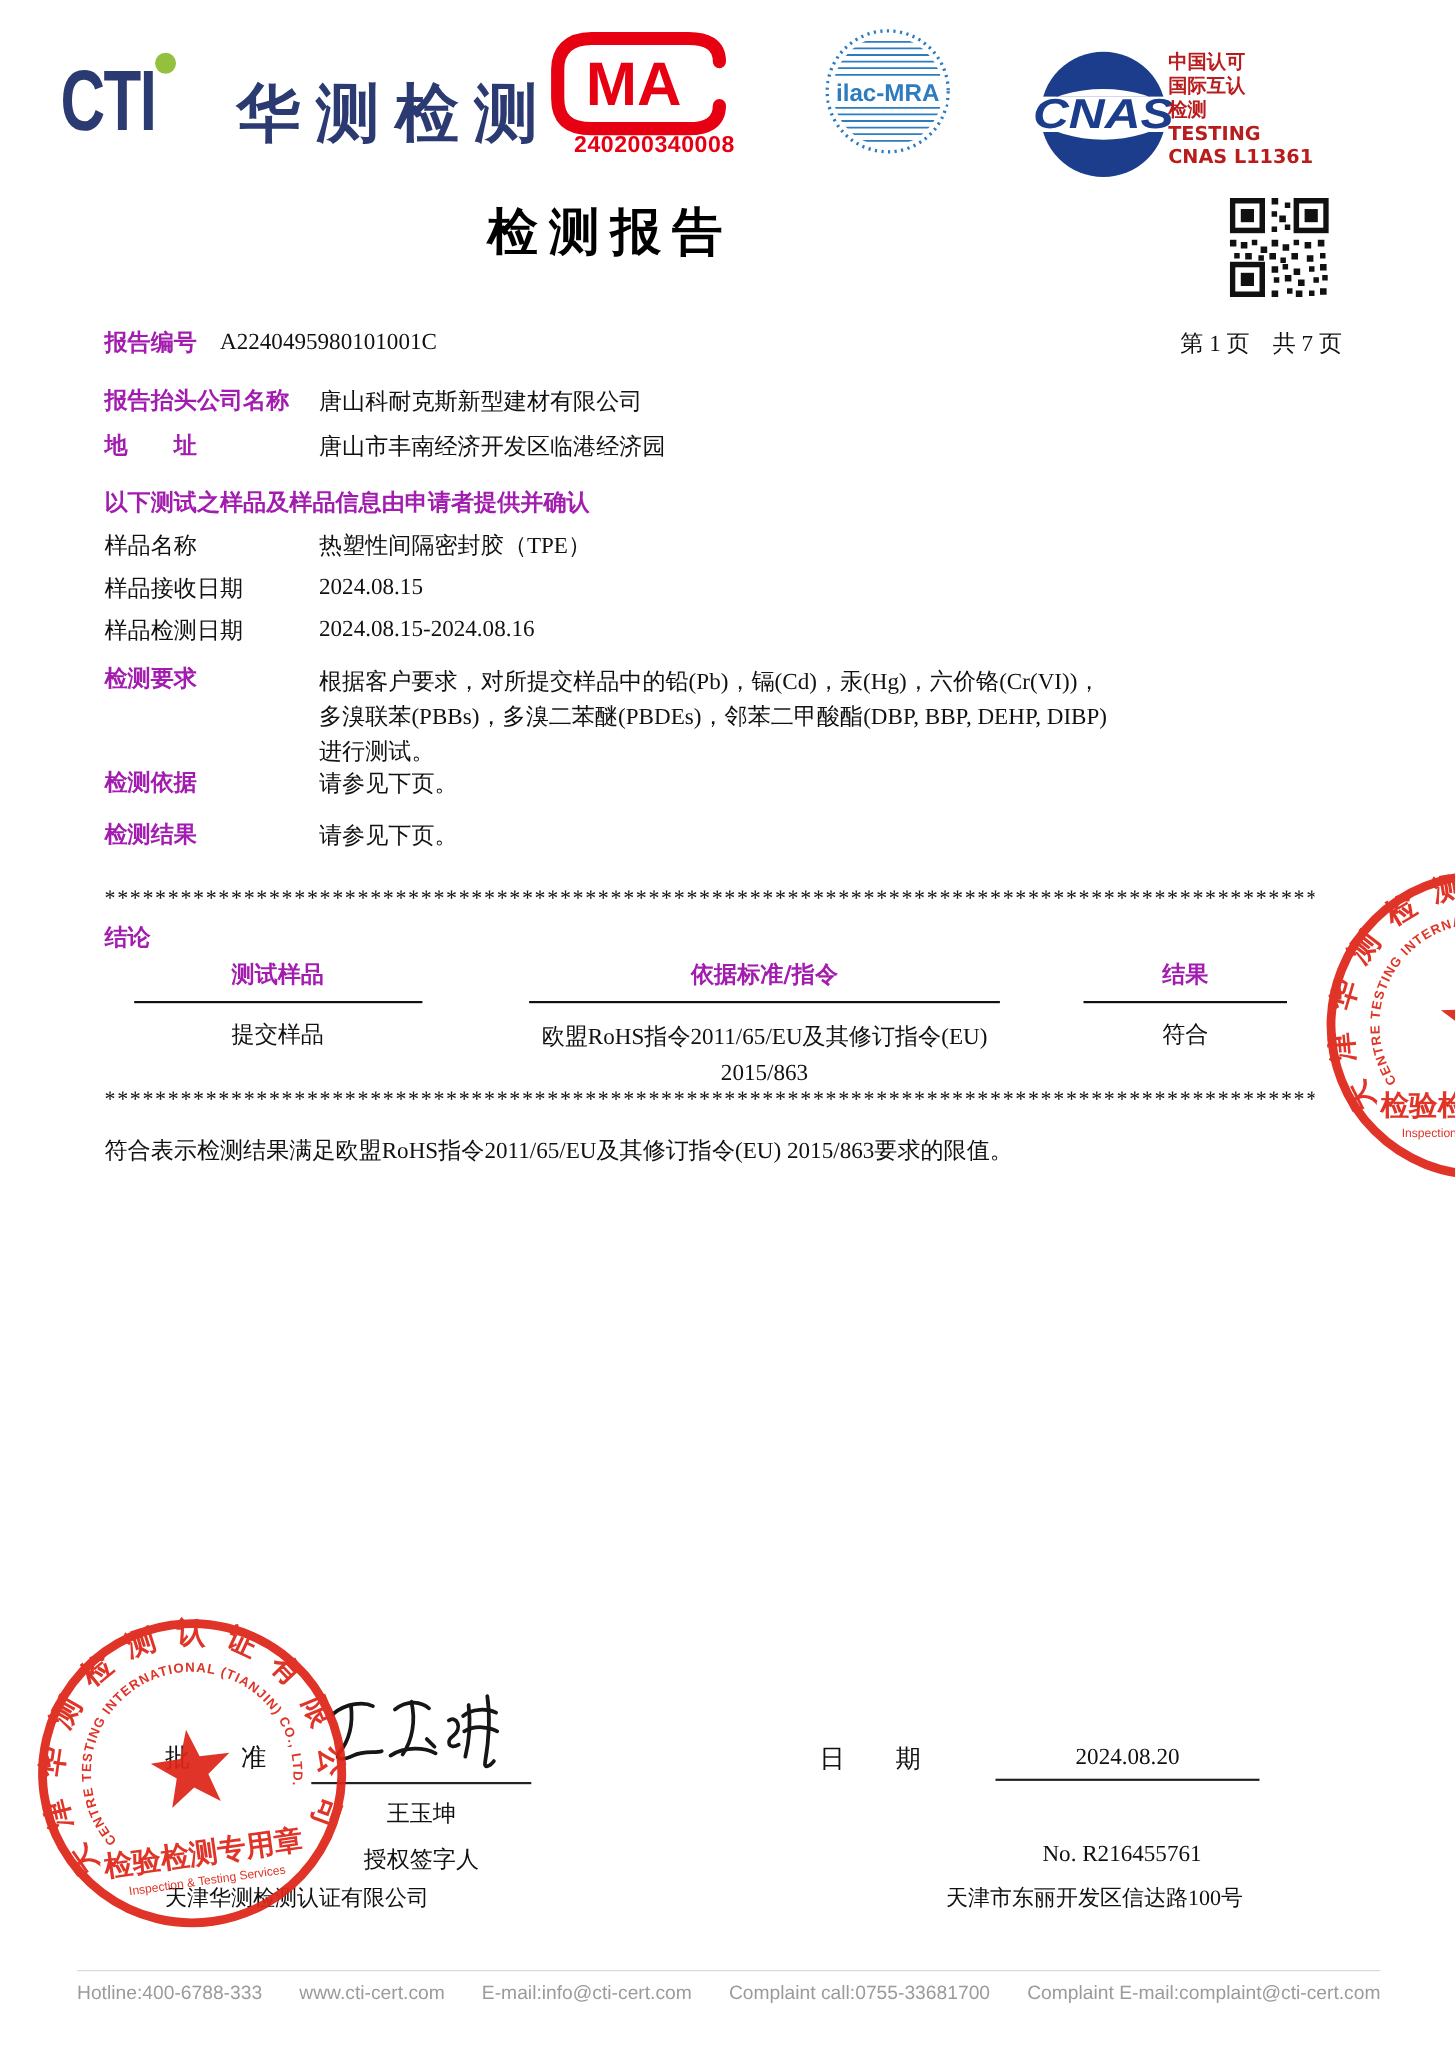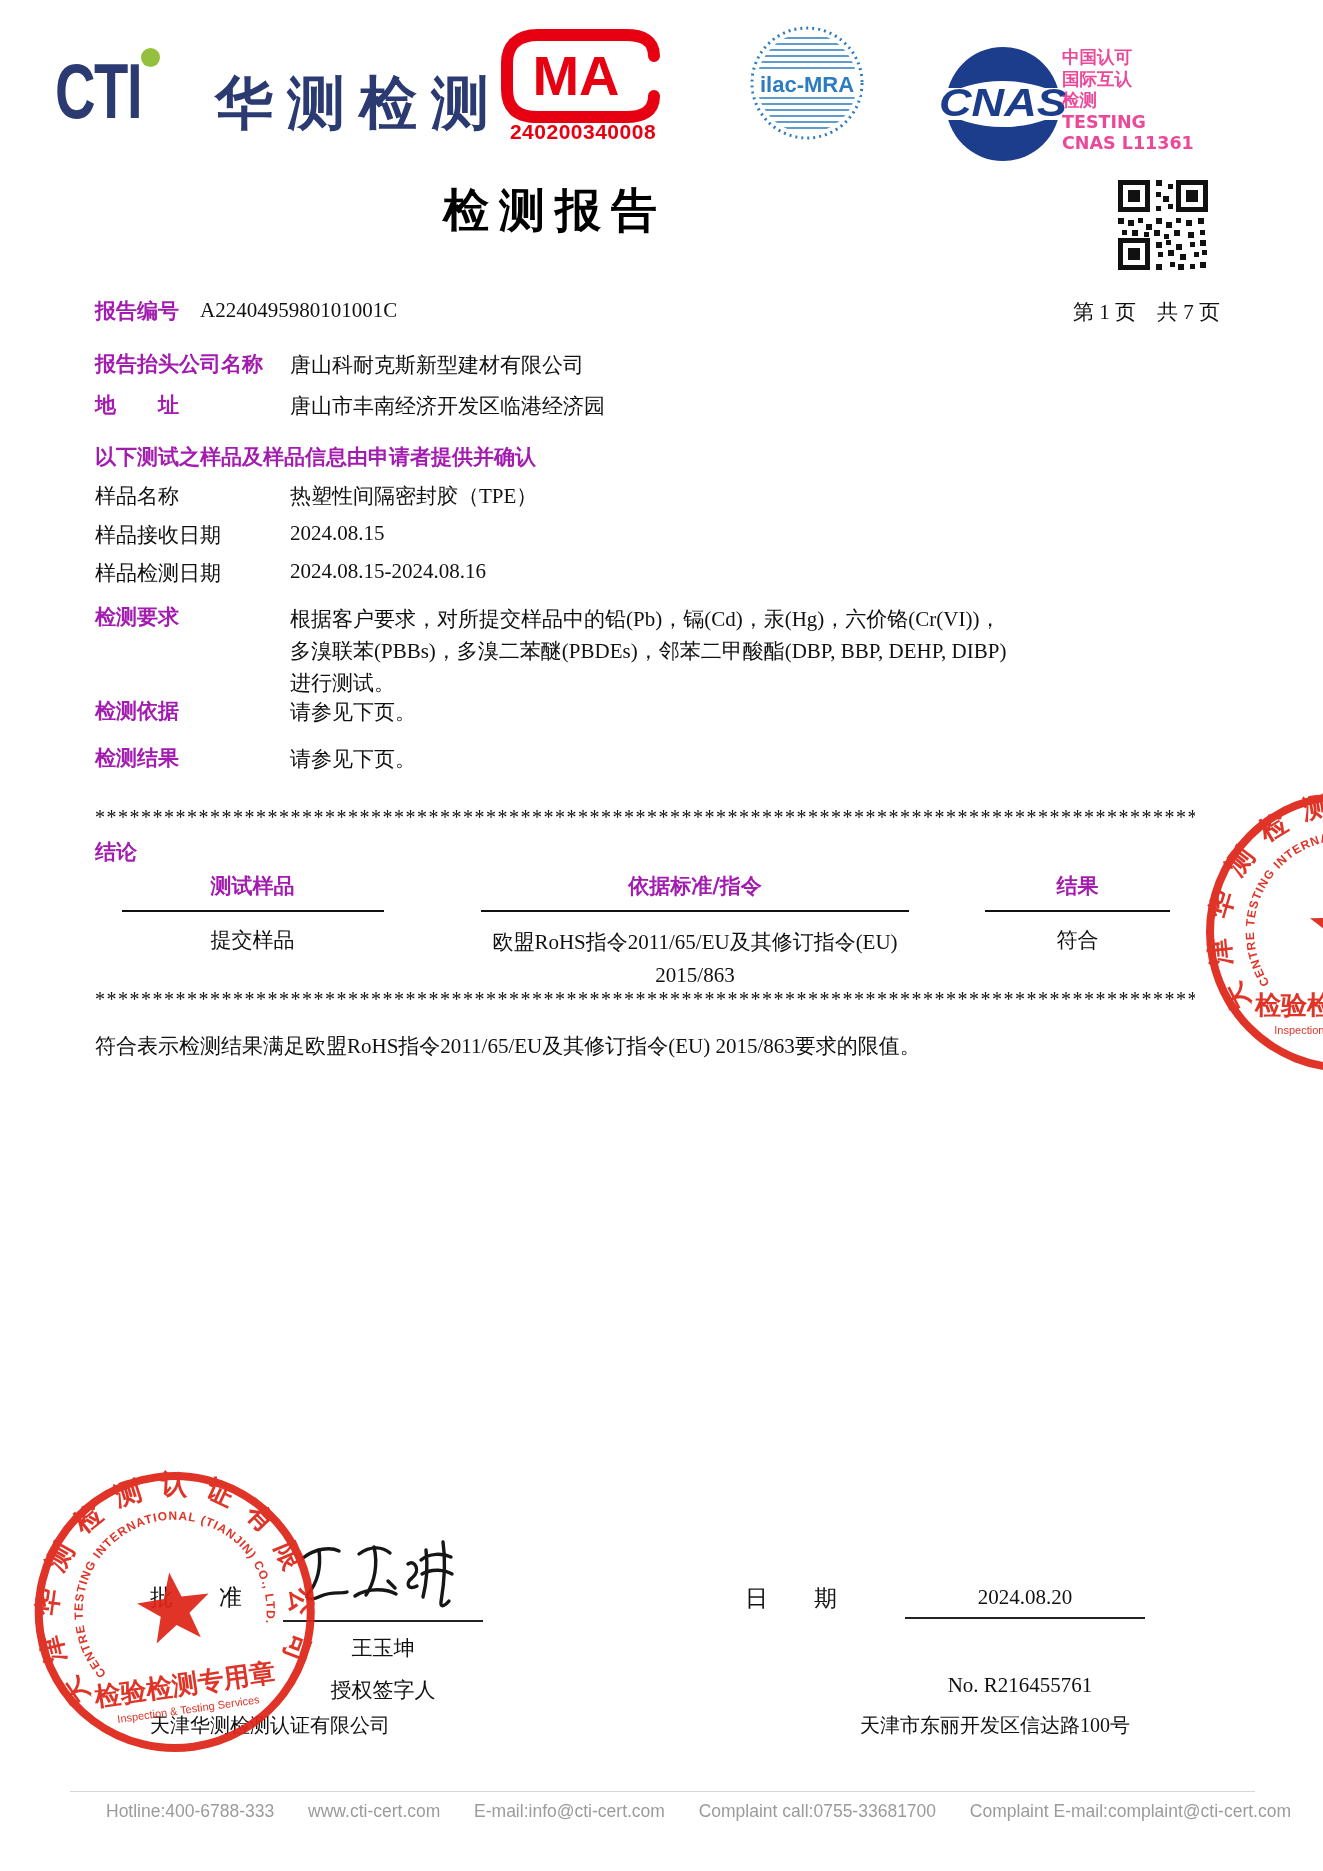--- a/index.html
+++ b/index.html
@@ -7,21 +7,21 @@
         font-family:"Liberation Serif","DejaVu Serif",serif;color:#1a1a1a;}
   .abs{position:absolute;}
   .lbl{font-family:"DejaVu Sans","Liberation Sans",sans-serif;font-weight:bold;font-size:21px;color:#a21caf;}
   .val{font-family:"Liberation Serif","DejaVu Serif",serif;font-size:21px;color:#111;}
   .serifreg{font-family:"Liberation Serif","DejaVu Serif",serif;font-size:21px;color:#111;}
   .title{font-family:"DejaVu Serif","Liberation Serif",serif;font-weight:bold;font-size:46px;letter-spacing:10px;color:#000;}
   .ast{font-family:"Liberation Serif","DejaVu Serif",serif;font-size:20px;letter-spacing:1.5px;white-space:nowrap;overflow:hidden;width:1100px;color:#111;}
   .ctitxt{font-family:"Liberation Sans","DejaVu Sans",sans-serif;font-weight:900;font-size:78px;color:#2b3a71;
           display:inline-block;transform:scaleX(.72);transform-origin:left center;letter-spacing:-2px;line-height:1;}
   .cticn{font-family:"DejaVu Sans","Liberation Sans",sans-serif;font-weight:bold;font-size:58px;color:#2b3a71;letter-spacing:14px;line-height:1;}
-  .accred{font-family:"DejaVu Sans","Liberation Sans",sans-serif;font-weight:bold;font-size:17.5px;line-height:21.5px;color:#ec4899;}
+  .accred{font-family:"DejaVu Sans","Liberation Sans",sans-serif;font-weight:bold;font-size:17.5px;line-height:21.5px;color:#b91c1c;}
   .cmanum{font-family:"Liberation Sans","DejaVu Sans",sans-serif;font-weight:bold;font-size:21px;color:#e60012;letter-spacing:.5px;}
   .colcell{position:absolute;text-align:center;}
   .colcell .rule{height:0;border-top:2.2px solid #111;margin:10px auto 14px auto;}
   .footer{font-family:"Liberation Sans","DejaVu Sans",sans-serif;font-size:17.5px;color:#9b9b9b;}
   .note{font-size:21px;}
   svg text{user-select:none;}
 </style>
 </head>
 <body>
 
@@ -32,21 +32,21 @@
     <span class="abs" style="left:86px;top:-4px;width:19px;height:19px;border-radius:50%;background:#93c03d;"></span>
   </div>
   <div class="abs cticn" style="left:180px;top:74px;margin-left:35px;">华测检测</div>
 
   <div class="abs" style="left:498px;top:28px;">
     <svg width="170" height="96" viewBox="0 0 170 96">
       <path d="M 156 28 C 156 12, 144 7, 128 7 L 40 7 C 18 7, 9 19, 9 35 L 9 61 C 9 79, 18 89, 40 89 L 128 89 C 144 89, 156 84, 156 68" fill="none" stroke="#e60012" stroke-width="12" stroke-linecap="round"></path>
       <text x="78" y="67" text-anchor="middle" font-family="Liberation Sans, DejaVu Sans, sans-serif" font-size="56" font-weight="bold" fill="#e60012">MA</text>
     </svg>
   </div>
-  <div class="abs cmanum" style="left:498px;top:120px;width:170px;text-align:center;">240200340008</div>
+  <div class="abs cmanum" style="left:498px;top:120px;width:170px;text-align:right;">240200340008</div>
 
   <div class="abs" style="left:748px;top:24px;">
     <svg width="118" height="118" viewBox="0 0 118 118">
       <defs>
           <clipPath id="ilacclip">
             <circle cx="59" cy="59" r="50"></circle>
           </clipPath>
         </defs>
       <circle cx="59" cy="59" r="55" fill="none" stroke="#2e7cc0" stroke-width="3" stroke-dasharray="2 4"></circle>
       <g clip-path="url(#ilacclip)" stroke="#2e7cc0" stroke-width="1.6">
@@ -220,21 +220,21 @@
       <text font-family="Liberation Sans, DejaVu Sans, sans-serif" font-size="12" font-weight="bold" fill="#dd2517" letter-spacing="1">
         <textPath href="#s1en" startOffset="2">CENTRE TESTING INTERNATIONAL (TIANJIN) CO., LTD.</textPath>
       </text>
       <polygon points="150,110 158.9,135.7 186.1,136.3 164.5,152.7 172.3,178.7 150,163.2 127.7,178.7 135.5,152.7 113.9,136.3 141.1,135.7" fill="#dd2517"></polygon>
       <text x="150" y="232" text-anchor="middle" font-family="DejaVu Sans, Liberation Sans, sans-serif" font-size="26" font-weight="bold" fill="#dd2517">检验检测专用章</text>
       <text x="150" y="252" text-anchor="middle" font-family="Liberation Sans, DejaVu Sans, sans-serif" font-size="11" fill="#dd2517">Inspection &amp; Testing Services</text>
     </svg>
   </div>
 
   <div class="abs" style="left:70px;top:1791px;width:1185px;border-top:1.5px solid #d6d6d6;"></div>
-  <div class="abs footer" style="left:70px;top:1801px;width:1185px;display:flex;justify-content:space-between;margin-left:36px;">
+  <div class="abs footer" style="left:70px;top:1801px;width:1185px;display:flex;justify-content:space-between;">
     <span>Hotline:400-6788-333</span>
     <span>www.cti-cert.com</span>
     <span>E-mail:info@cti-cert.com</span>
     <span>Complaint call:0755-33681700</span>
     <span>Complaint E-mail:complaint@cti-cert.com</span>
   </div>
 
 </div>
 
 </body></html>

